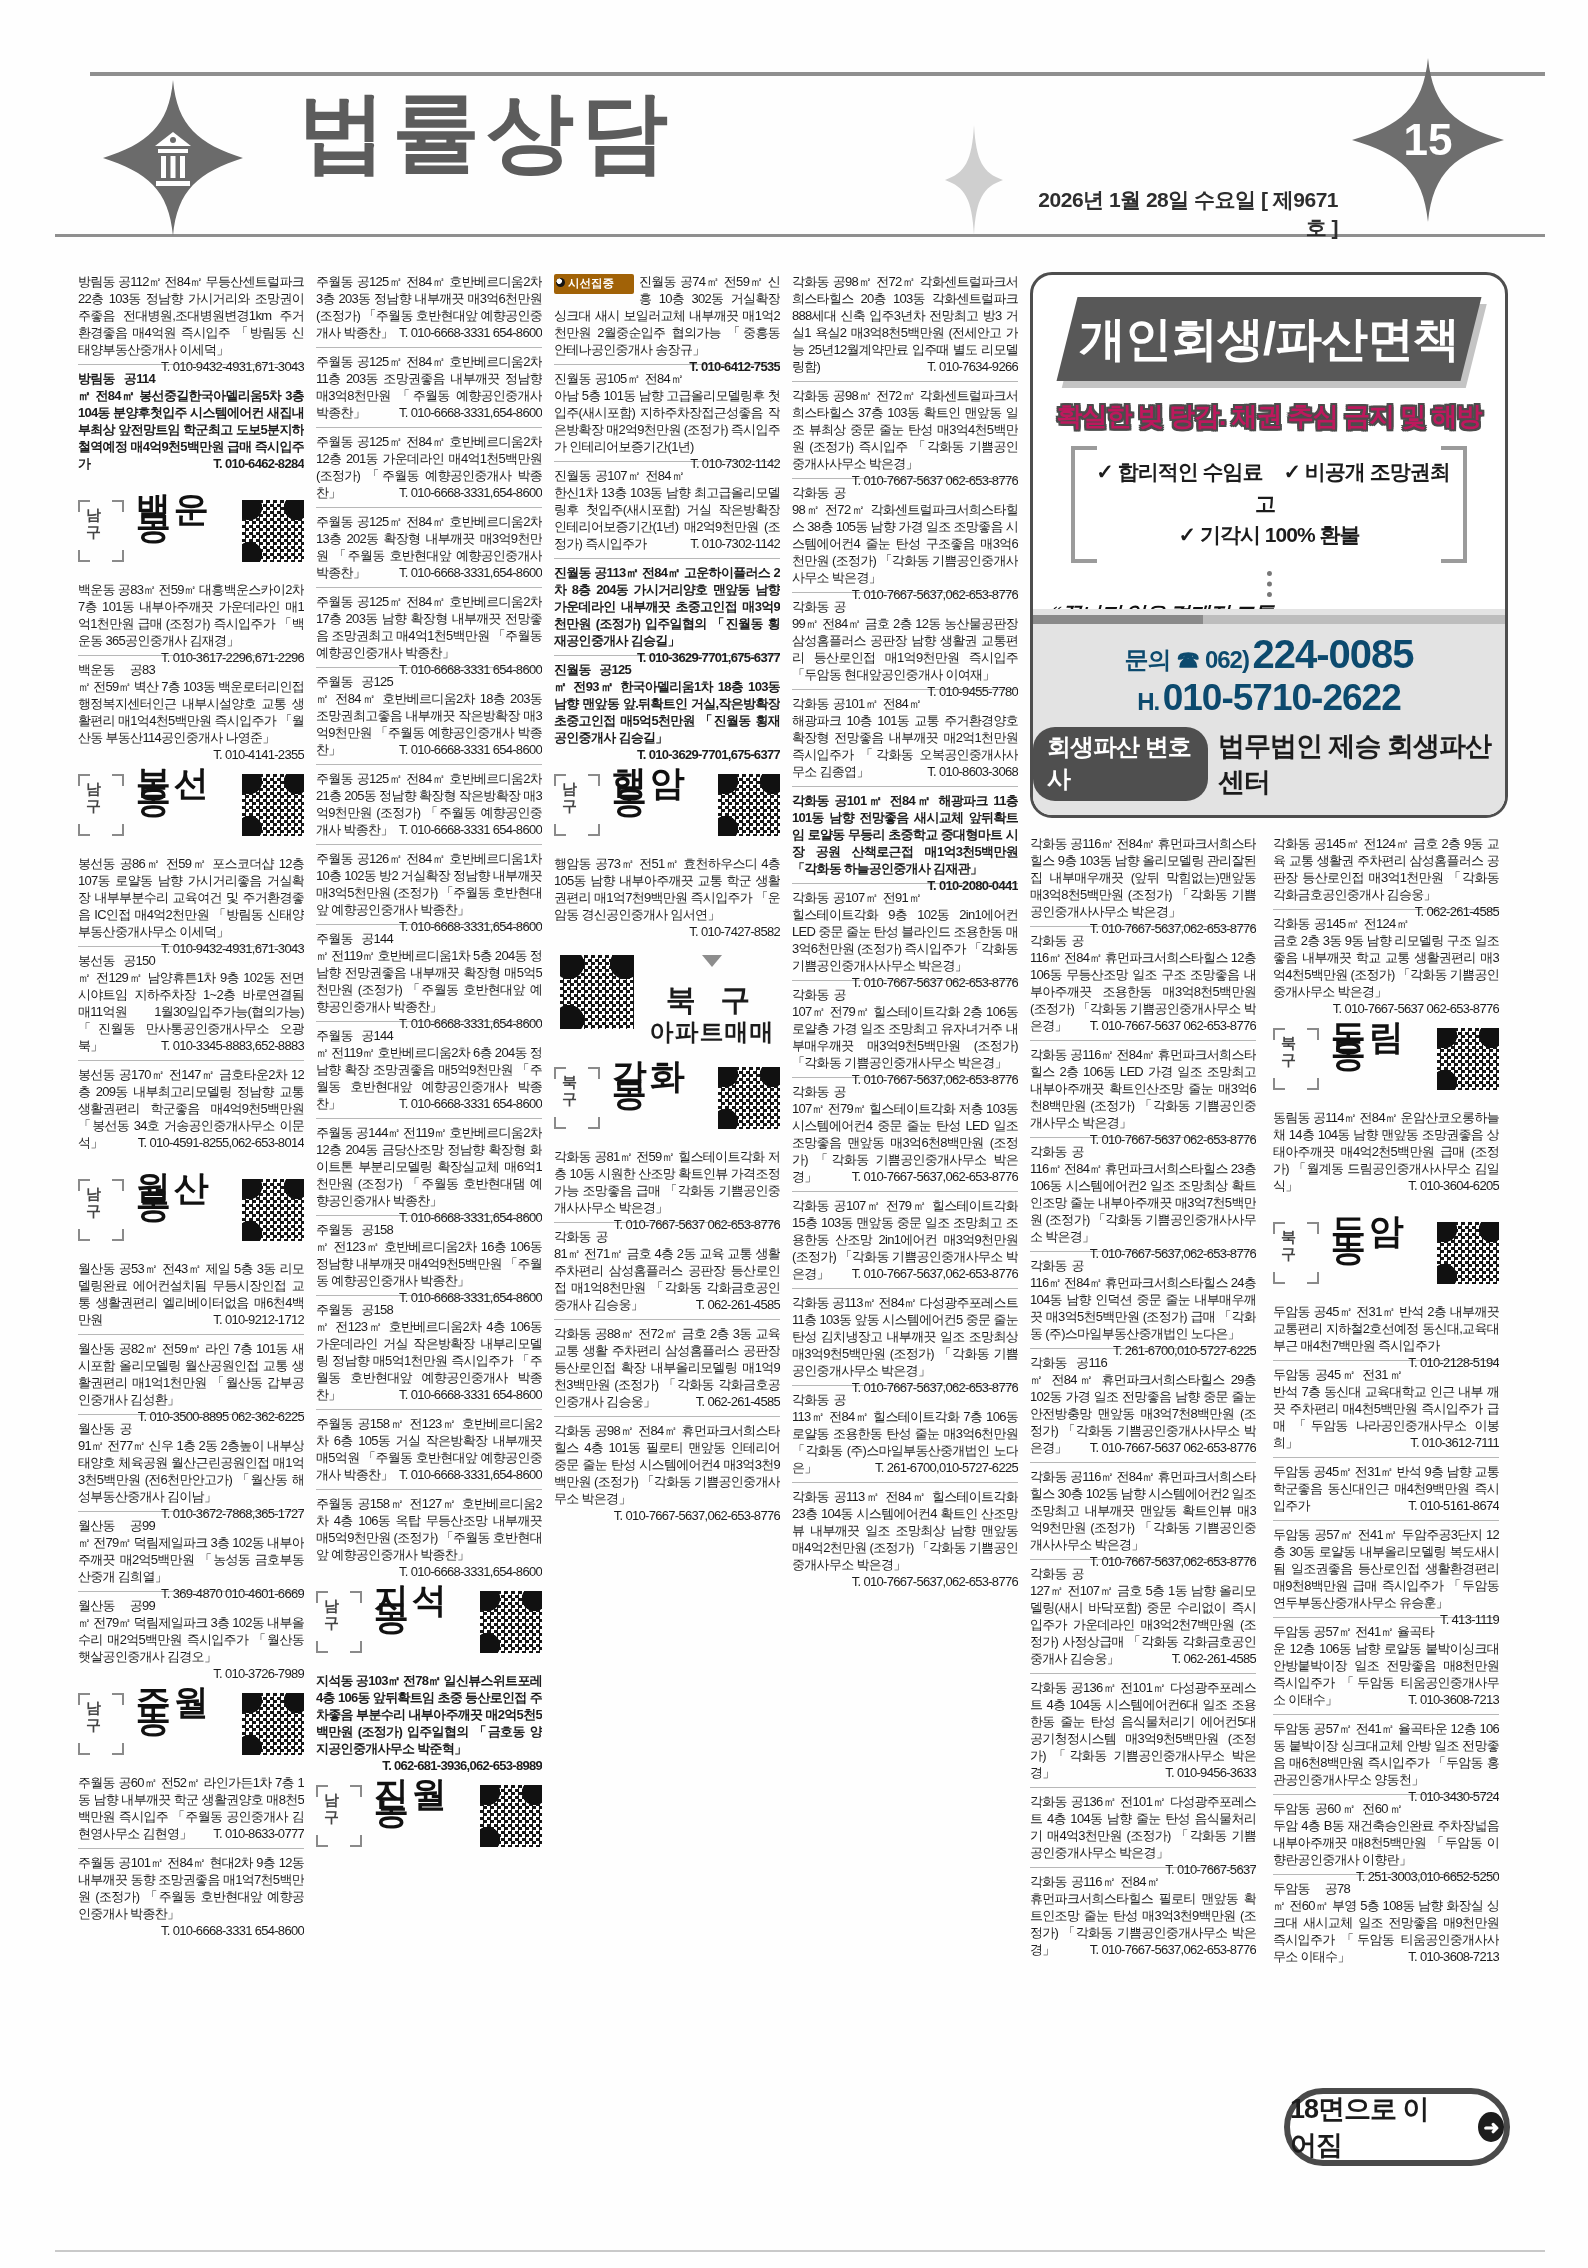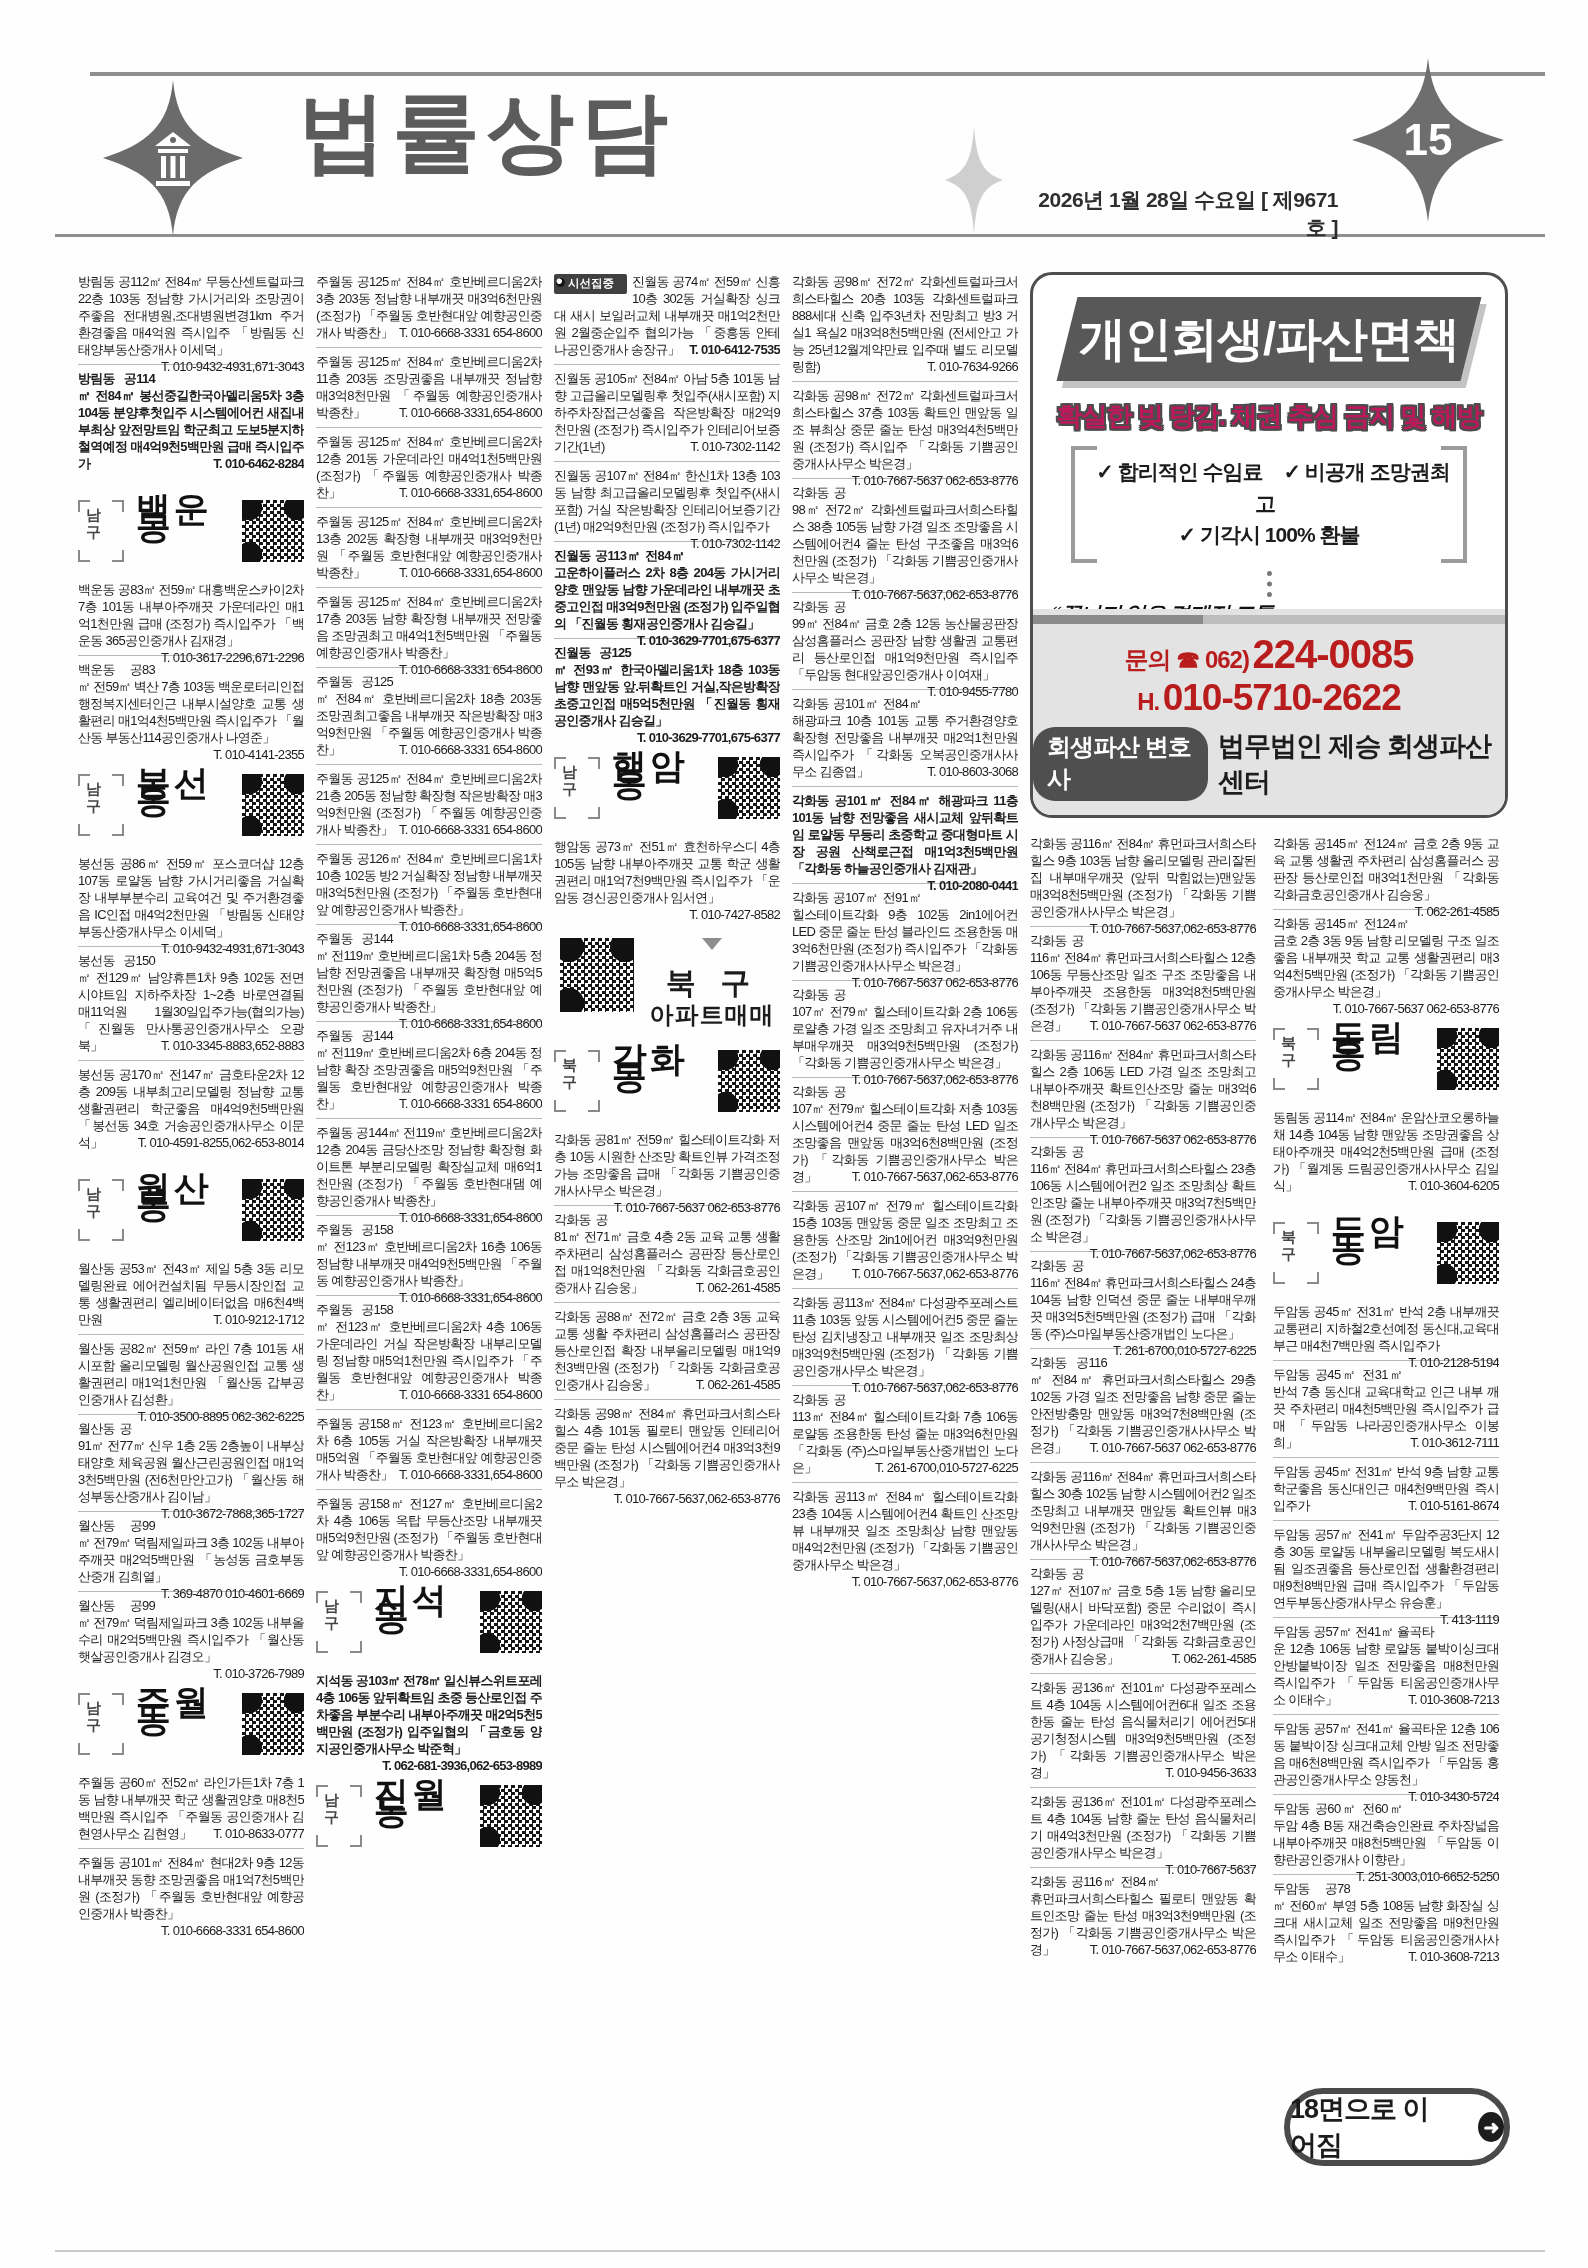--- a/index.html
+++ b/index.html
@@ -17,22 +17,22 @@
   .page-diamond{position:absolute;left:1352px;top:58px;width:152px;height:164px;}
   .page-num{position:absolute;left:0;top:0;width:100%;height:100%;display:flex;align-items:center;
             justify-content:center;color:#fff;font-size:44px;font-weight:700;}
   
   .col{position:absolute;width:226px;overflow:hidden;font-size:13px;line-height:17px;
        letter-spacing:-0.7px;text-align:justify;}
   .listing{padding:5px 0 6px 0;}
   .listing + .listing{border-top:1px solid #b7b7b7;}
   .listing.bold{font-weight:700;}
   .listing .phone{float:right;white-space:nowrap;padding-left:6px;}
-  .focus-badge{float:left;margin:1px 5px 1px 0;background:#404040;color:#fff;font-size:11.5px;
-               font-weight:700;letter-spacing:0;padding:1px 13px 2px 14px;border-radius:2px;position:relative;}
+  .focus-badge{float:left;margin:1px 5px 1px 0;background:#a16207;color:#fff;font-size:11.5px;
+               font-weight:700;letter-spacing:0;padding:1px 20px 2px 14px;border-radius:2px;position:relative;}
   .focus-badge::before{content:"";position:absolute;left:2px;top:4px;width:9px;height:9px;border-radius:50%;
                background:radial-gradient(circle at 35% 35%,#fff 0 2.5px,#141414 3px);}
   
   .sec{display:flex;justify-content:center;gap:12px;margin:22px 0 14px 0;}
   .corner-badge{display:inline-block;padding:6px 8px;font-size:15px;font-weight:700;color:#444;
      letter-spacing:3px;background:
      linear-gradient(#8a8a8a,#8a8a8a) left 0 top 0/12px 2px,
      linear-gradient(#8a8a8a,#8a8a8a) left 0 top 0/2px 12px,
      linear-gradient(#8a8a8a,#8a8a8a) right 0 top 0/12px 2px,
      linear-gradient(#8a8a8a,#8a8a8a) right 0 top 0/2px 12px,
@@ -73,21 +73,21 @@
      linear-gradient(#9b9b9b,#9b9b9b) left 0 bottom 0/26px 4px,
      linear-gradient(#9b9b9b,#9b9b9b) right 0 bottom 0/26px 4px;background-repeat:no-repeat;}
   .ad-frame .ln{font-size:21px;font-weight:800;letter-spacing:-1px;line-height:1.5;}
   .chk::before{content:"✓ ";font-weight:800;}
   .chk{margin:0 8px;}
   .vdots{width:0;height:26px;border-left:5px dotted #777;margin:8px auto 2px auto;}
   .ad-quote{text-align:left;font-family:"Liberation Serif",serif;font-style:italic;font-weight:700;
             font-size:21px;line-height:1.45;letter-spacing:-1px;color:#111;padding-left:18px;}
   .ad-contact{position:absolute;left:0;bottom:0;width:100%;background:#e3e3e3;padding:6px 0 14px 0;}
   .ad-contact .bar{height:9px;background:linear-gradient(90deg,#8a8a8a 0 36%,#bdbdbd 36%);margin-bottom:8px;}
-  .c-line{text-align:center;letter-spacing:-1px;color:#b91c1c;}
+  .c-line{text-align:center;letter-spacing:-1px;color:#0c4a6e;}
   .c-line .sm{font-size:24px;font-weight:700;}
   .c-line .bg{font-size:40px;font-weight:800;}
   .firm-line{display:flex;align-items:center;justify-content:center;gap:10px;margin-top:8px;}
   .firm-pill{background:#4f4f4f;color:#fff;font-size:24px;font-weight:800;padding:4px 14px 6px 14px;
              border-radius:22px;letter-spacing:-1px;}
   .firm-name{font-size:27px;font-weight:800;letter-spacing:-1px;}
   
   .cont-pill{position:absolute;left:1284px;top:2088px;width:214px;height:66px;border:6px solid #4a4a4a;
              border-radius:40px;background:#fff;display:flex;align-items:center;justify-content:center;
              gap:24px;font-size:27px;font-weight:800;letter-spacing:-1px;}

